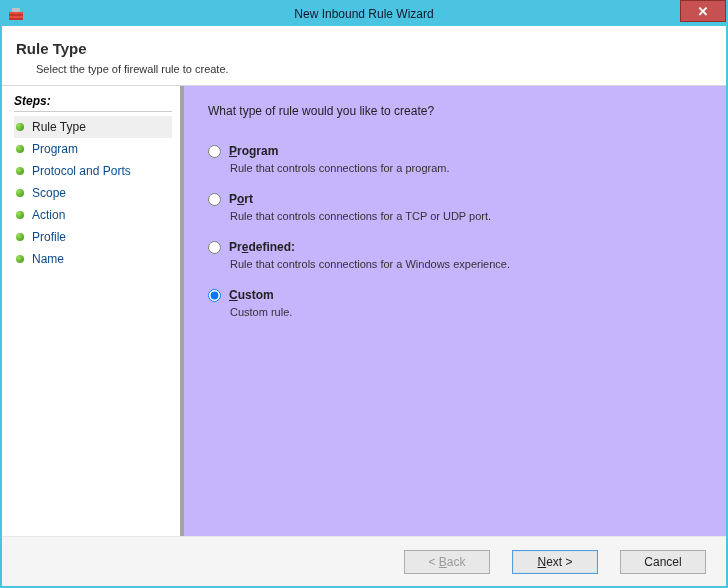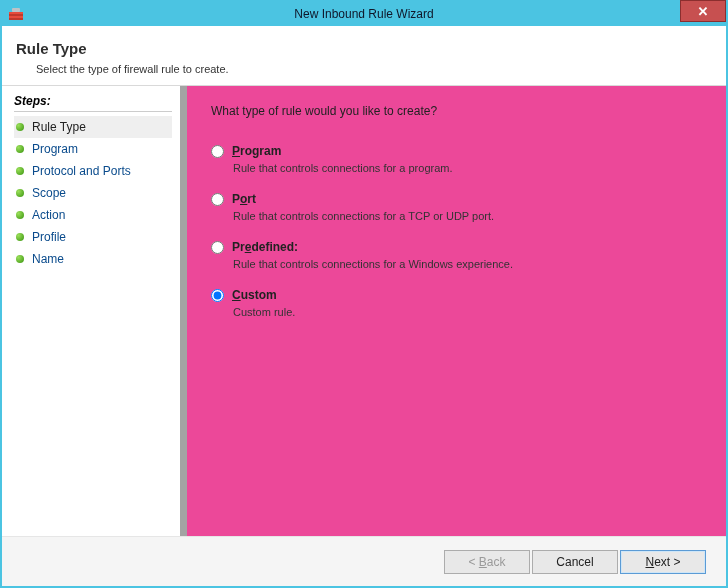--- a/index.html
+++ b/index.html
@@ -110,22 +110,22 @@
   }
   .bullet {
     width: 8px; height: 8px;
     border-radius: 50%;
     background: radial-gradient(circle at 30% 30%, #9be05a, #3a9410);
     margin-right: 8px;
     flex-shrink: 0;
   }
   .content {
     flex: 1;
-    background: #ec4899;
-    border-left: 7px solid #a3a3a3;
+    background: #c4b5fd;
+    border-left: 4px solid #a3a3a3;
     padding: 18px 24px 0 24px;
     overflow: auto;
   }
   .content .question {
     color: #222;
     margin-bottom: 26px;
   }
   .opt-group { margin-left: 0; }
   .option {
     margin-bottom: 18px;
@@ -165,21 +165,21 @@
     background: #f3f3f3;
   }
   .footer {
     height: 50px;
     background: #f5f5f5;
     border-top: 1px solid #e6e6e6;
     display: flex;
     justify-content: flex-end;
     align-items: center;
     padding-right: 20px;
-    gap: 2px;
+    gap: 22px;
   }
   .btn {
     min-width: 86px;
     height: 24px;
     border: 1px solid #acacac;
     background: #e8e8e8;
     font-family: inherit;
     font-size: 12px;
     cursor: default;
     color: #222;
@@ -289,17 +289,17 @@
           <div class="desc">Custom rule.</div>
         </div>
 
       </div>
     </div>
 
   </div>
 
   <div class="footer">
     <button class="btn" disabled=""><span>&lt; </span><span class="ul">B</span><span>ack</span></button>
+    <button class="btn default"><span></span><span class="ul">N</span><span>ext &gt;</span></button>
     <button class="btn"><span>Cancel</span></button>
-    <button class="btn default"><span></span><span class="ul">N</span><span>ext &gt;</span></button>
   </div>
 
 </div>
 
 </body></html>

